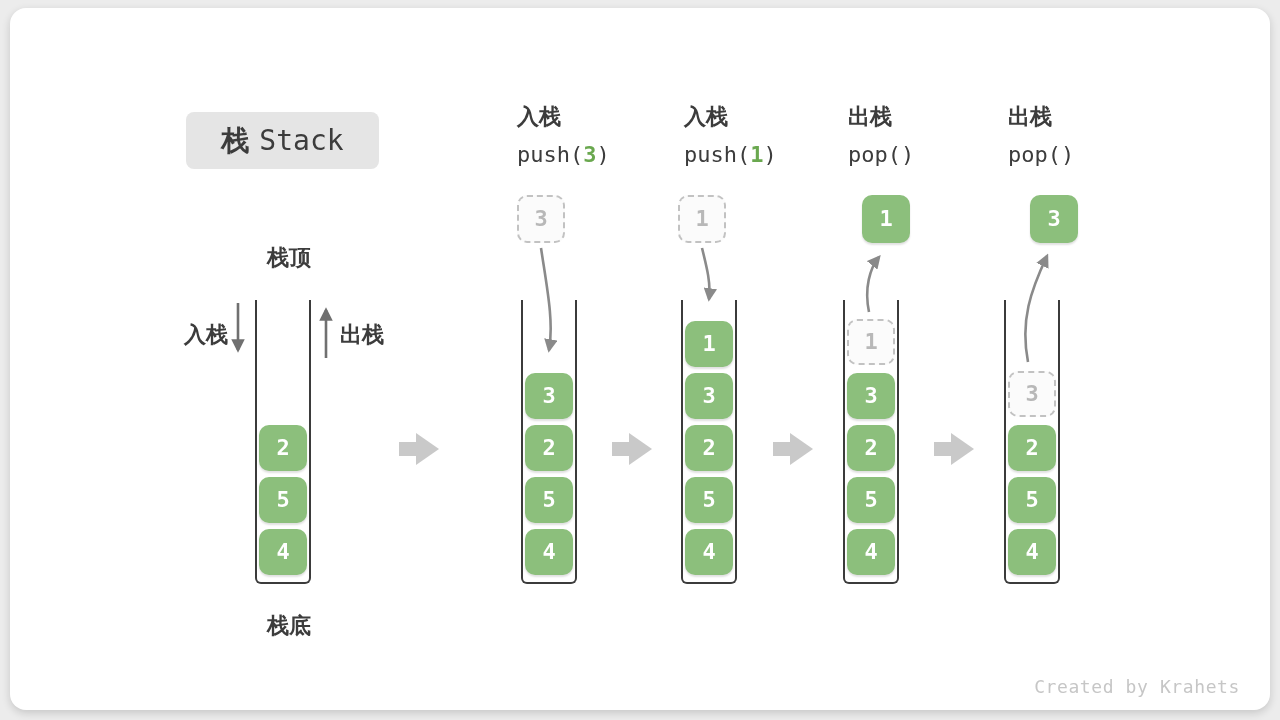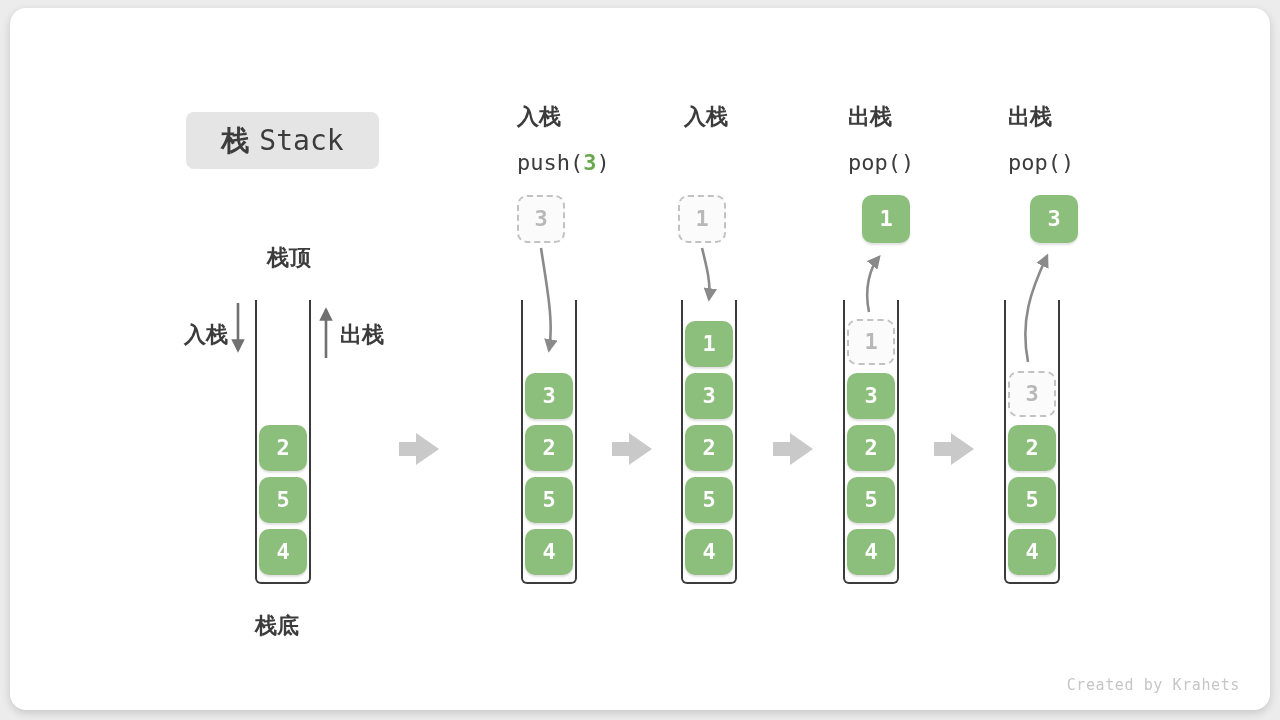--- a/index.html
+++ b/index.html
@@ -13,21 +13,21 @@
        font-family:"DejaVu Sans","Liberation Sans",sans-serif;position:relative;}
   .card{position:absolute;left:10px;top:8px;width:1260px;height:702px;background:var(--card-bg);
         border-radius:16px;box-shadow:0 3px 9px rgba(0,0,0,.16);}
   .abs{position:absolute;}
   .title-badge{left:186px;top:112px;width:193px;height:57px;background:var(--title-bg);
         border-radius:8px;display:flex;align-items:center;justify-content:center;gap:10px;}
   .title-zh{font-size:28px;font-weight:700;color:var(--text-dark);}
   .title-en{font-size:28px;font-family:"DejaVu Sans Mono","Liberation Mono",monospace;color:var(--text-dark);}
   .col-header{top:104px;width:170px;color:var(--text-dark);}
   .h-zh{font-size:22px;font-weight:700;line-height:26px;}
-  .h-code{margin-top:20px;font-size:22px;font-family:"DejaVu Sans Mono","Liberation Mono",monospace;line-height:26px;}
+  .h-code{margin-top:12px;font-size:22px;font-family:"DejaVu Sans Mono","Liberation Mono",monospace;line-height:26px;}
   .h-code .arg{color:var(--arg-green);font-weight:700;}
   .cn-label{font-size:22px;font-weight:700;color:var(--text-dark);}
   .stack-box{top:300px;width:56px;height:284px;border-left:2px solid var(--wall);
         border-right:2px solid var(--wall);border-bottom:2px solid var(--wall);
         border-radius:0 0 6px 6px;}
   .cell{width:48px;height:46px;border-radius:10px;background:var(--cell-green);
         color:#fff;font-size:22px;font-weight:700;text-align:center;line-height:46px;
         font-family:"DejaVu Sans Mono","Liberation Mono",monospace;
         box-shadow:0 2px 2px rgba(0,0,0,.12);}
   .ghost{width:48px;height:46px;border-radius:10px;border:2px dashed var(--ghost-border);
@@ -39,53 +39,54 @@
         font-family:"DejaVu Sans Mono","Liberation Mono",monospace;}
   .float-dashed{border:2px dashed var(--ghost-border);background:#fbfbfb;
         color:var(--ghost-text);line-height:44px;}
   .float-solid{background:var(--cell-green);color:#fff;line-height:48px;
         box-shadow:0 2px 2px rgba(0,0,0,.12);}
   .overlay{position:absolute;left:0;top:0;pointer-events:none;}
   .curve{stroke:var(--curve-arrow);stroke-width:2.6;fill:none;}
   .side{stroke:var(--side-arrow);stroke-width:2.6;fill:none;}
   .block{fill:var(--block-arrow);}
   #ahc path{fill:var(--curve-arrow);} #ahs path{fill:var(--side-arrow);}
-  .footer{right:40px;top:676px;font-size:15px;letter-spacing:.6px;color:var(--footer-gray);
+  .footer{right:40px;top:676px;font-size:18px;letter-spacing:.6px;color:var(--footer-gray);
         font-family:"DejaVu Sans Mono","Liberation Mono",monospace;}
 </style>
 </head>
 <body>
 
 <div class="card abs" style="left:10px;top:8px;"></div>
 
 <div class="abs title-badge">
   <span class="title-zh">栈</span>
   <span class="title-en">Stack</span>
 </div>
 
 <div class="abs col-header" style="left:517px">
   <div class="h-zh">入栈</div>
   <div class="h-code"><span>push(</span><span class="arg">3</span><span>)</span></div>
 </div>
 <div class="abs col-header" style="left:684px">
   <div class="h-zh">入栈</div>
+  <div class="h-code"><span>push(</span><span class="arg">1</span><span>)</span></div>
 </div>
 <div class="abs col-header" style="left:848px">
   <div class="h-zh">出栈</div>
   <div class="h-code"><span>pop()</span></div>
 </div>
 <div class="abs col-header" style="left:1008px">
   <div class="h-zh">出栈</div>
   <div class="h-code"><span>pop()</span></div>
 </div>
 
 <div class="abs cn-label" style="left:255px;top:243px;width:56px;text-align:right;">栈顶</div>
 <div class="abs cn-label" style="left:170px;top:320px;width:58px;text-align:right;">入栈</div>
 <div class="abs cn-label" style="left:340px;top:320px;">出栈</div>
-<div class="abs cn-label" style="left:255px;top:611px;width:56px;text-align:left;">栈底</div>
+<div class="abs cn-label" style="left:255px;top:611px;width:56px;text-align:right;">栈底</div>
 
 <div class="abs stack-box" style="left:255px"></div>
 <div class="abs stack-box" style="left:521px"></div>
 <div class="abs stack-box" style="left:681px"></div>
 <div class="abs stack-box" style="left:843px"></div>
 <div class="abs stack-box" style="left:1004px"></div>
 
 <div class="abs cell" style="left:259px;top:425px">2</div>
 <div class="abs cell" style="left:259px;top:477px">5</div>
 <div class="abs cell" style="left:259px;top:529px">4</div>

